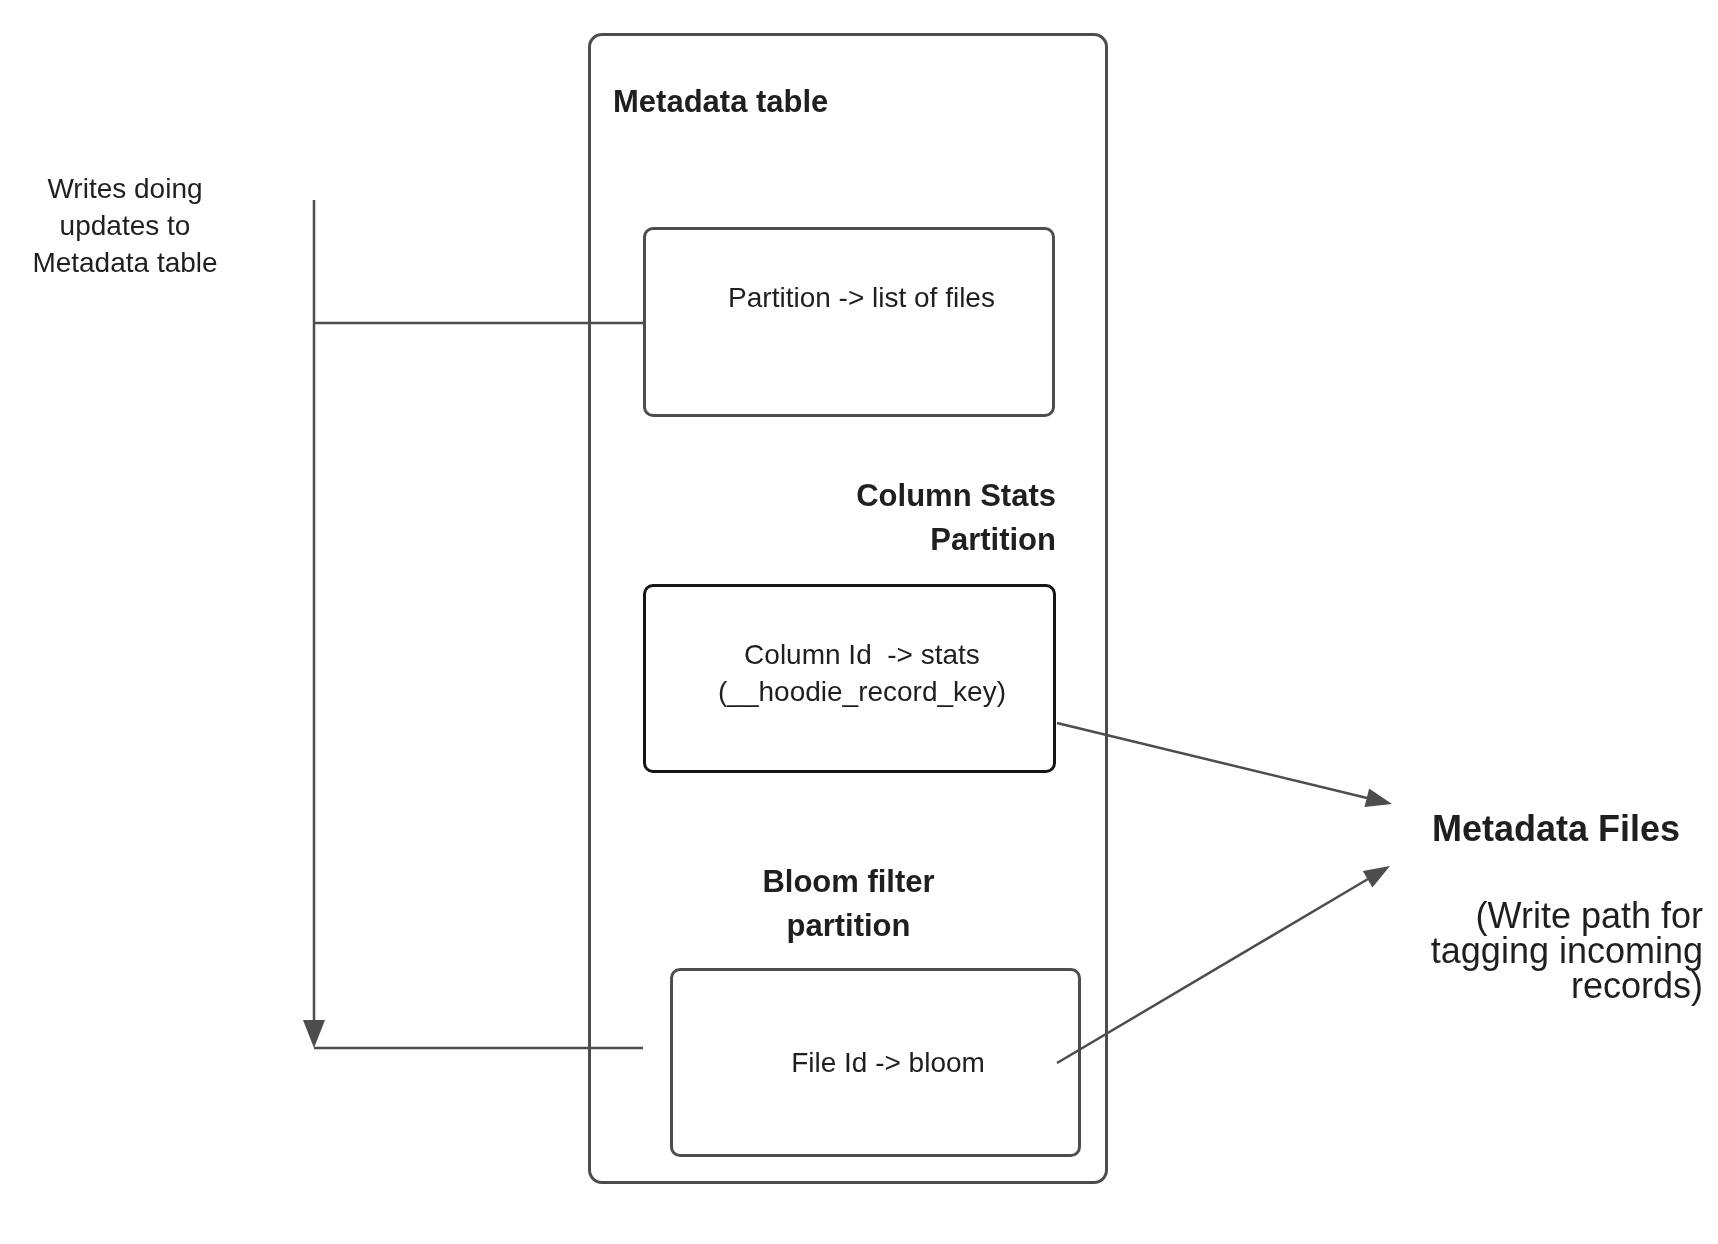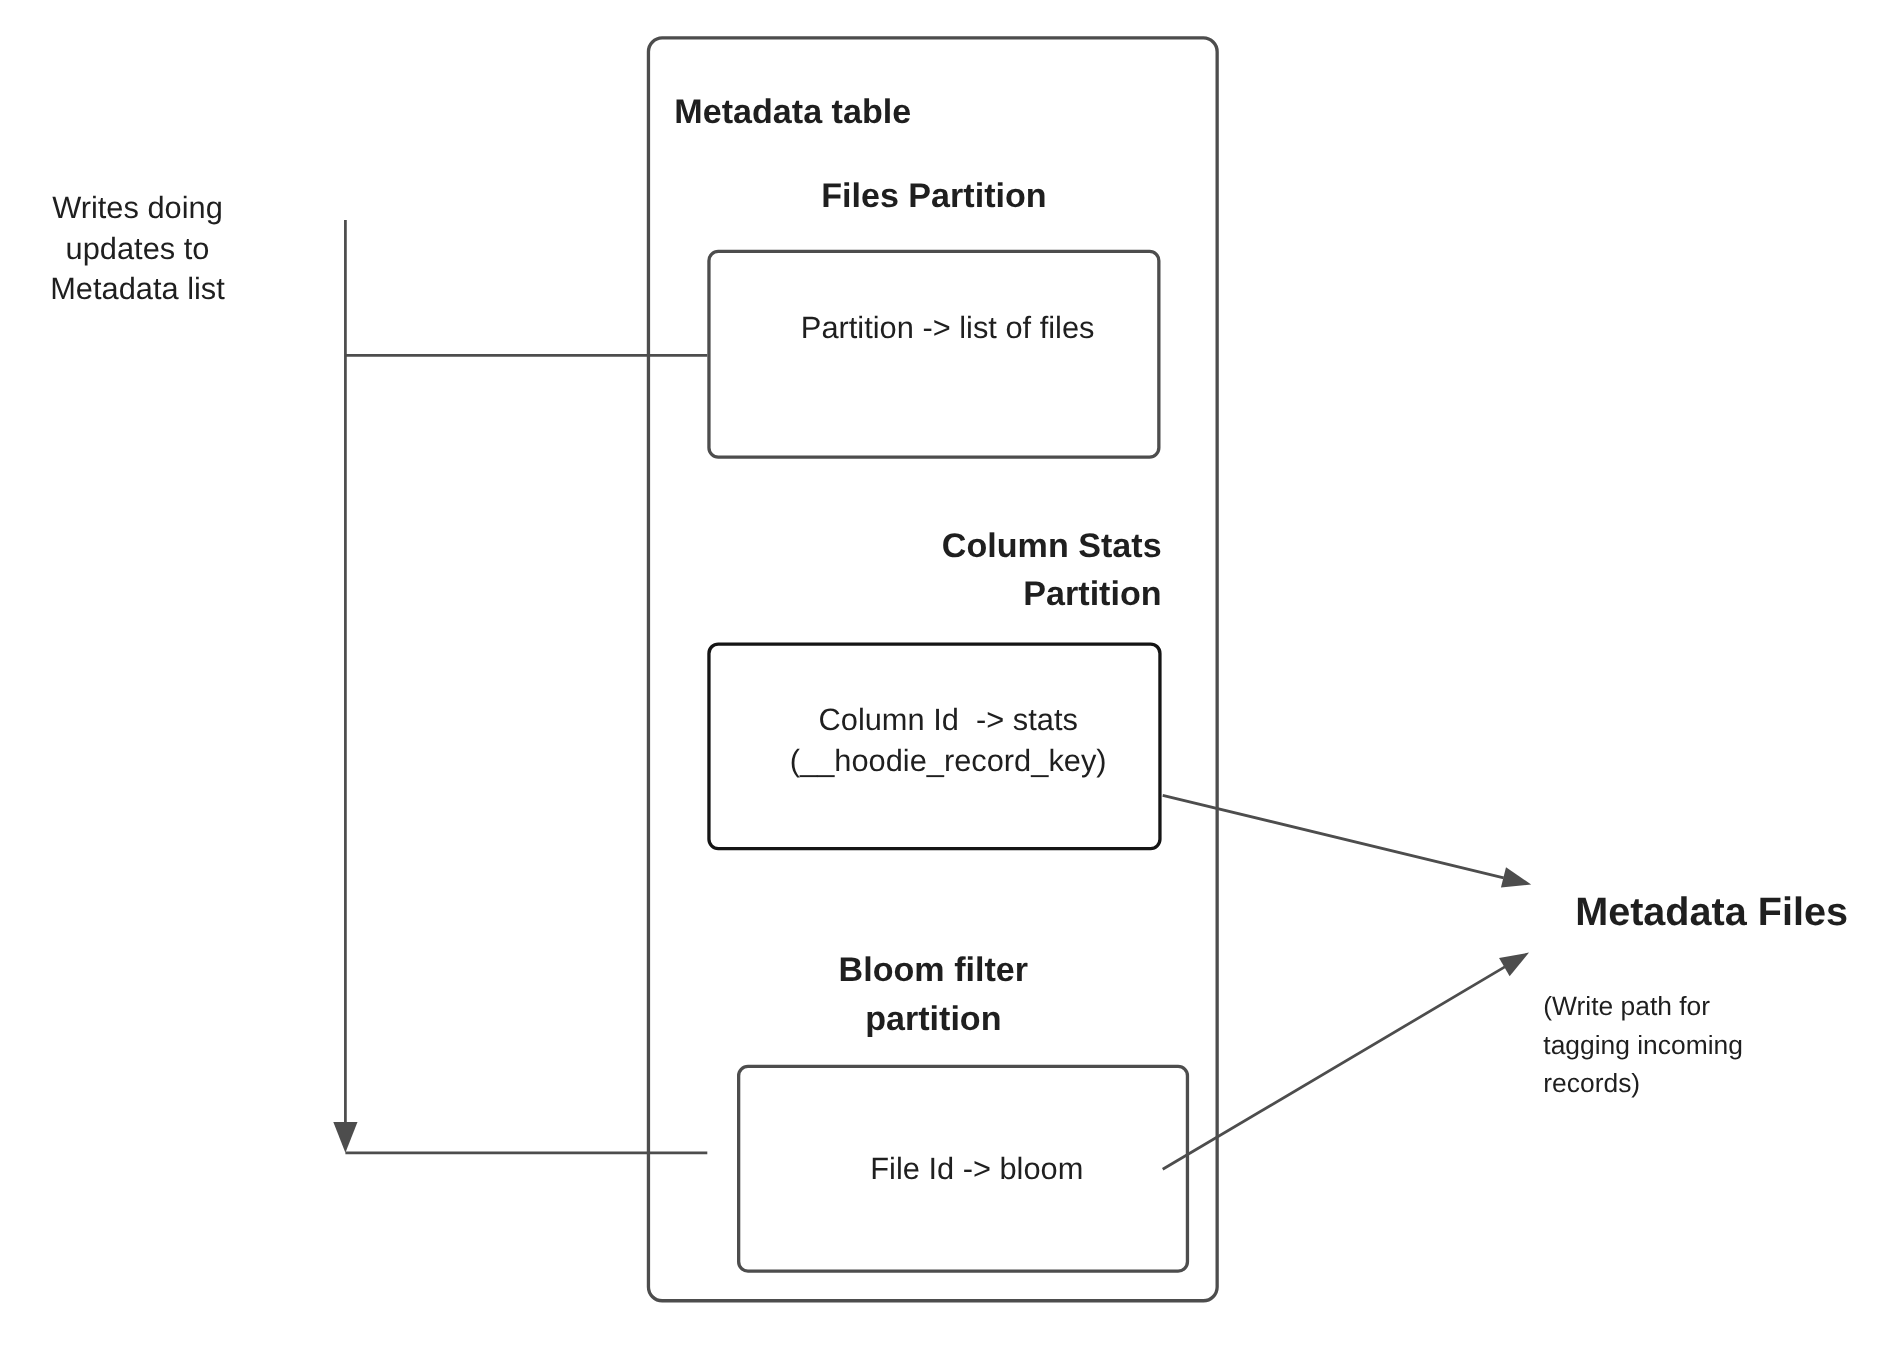--- a/index.html
+++ b/index.html
@@ -60,21 +60,21 @@
     font-size:28px;line-height:37px;text-align:center;
     white-space:pre-line;
   }
   .index-title{
     position:absolute;left:1396px;top:808px;width:320px;
     font-size:36px;font-weight:bold;text-align:center;
     white-space:nowrap;
   }
   .index-sub{
     position:absolute;left:1403px;top:898px;width:300px;
-    font-size:24px;line-height:35px;text-align:left;
+    font-size:36px;line-height:35px;text-align:right;
     white-space:pre-line;
   }
 </style>
 </head>
 <body>
 
 <div class="canvas">
 
   <svg class="connectors" viewBox="0 0 1718 1244" xmlns="http://www.w3.org/2000/svg">
 
@@ -88,27 +88,26 @@
 
     <line x1="1057" y1="723" x2="1367" y2="798"></line>
     <polygon points="1392,804 1364.5,806.9 1369.1,788.5"></polygon>
 
     <line x1="1057" y1="1063" x2="1368" y2="879"></line>
     <polygon points="1390,866 1372.4,887.4 1362.8,871"></polygon>
   </svg>
 
   <div class="left-note">Writes doing
 updates to
-Metadata list</div>
+Metadata table</div>
 
   <div class="box outer-box"></div>
 
   <div class="outer-title">Metadata table</div>
 
-  <div class="part-heading h-files">Files Partition</div>
   <div class="box part-box b-files">
     <div class="box-text">Partition -&gt; list of files</div>
   </div>
 
   <div class="part-heading h-colstats">Column Stats
 Partition</div>
   <div class="box part-box b-colstats">
     <div class="box-text">Column Id  -&gt; stats
 (__hoodie_record_key)</div>
   </div>

